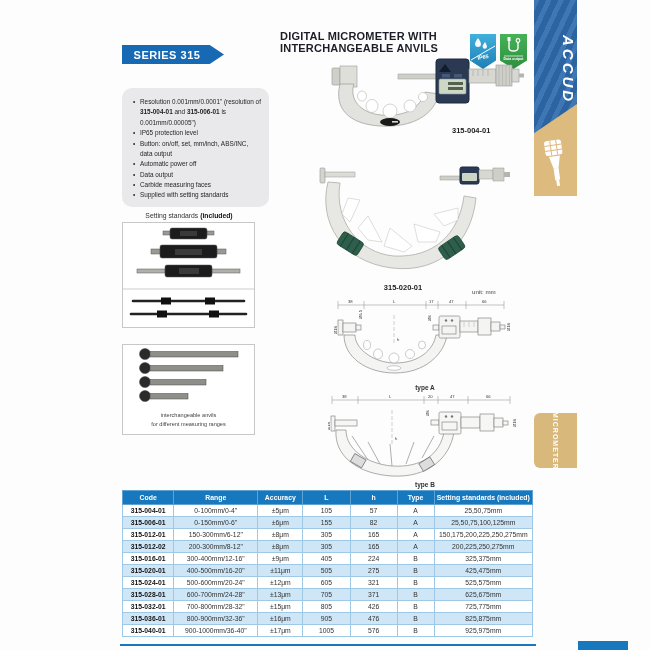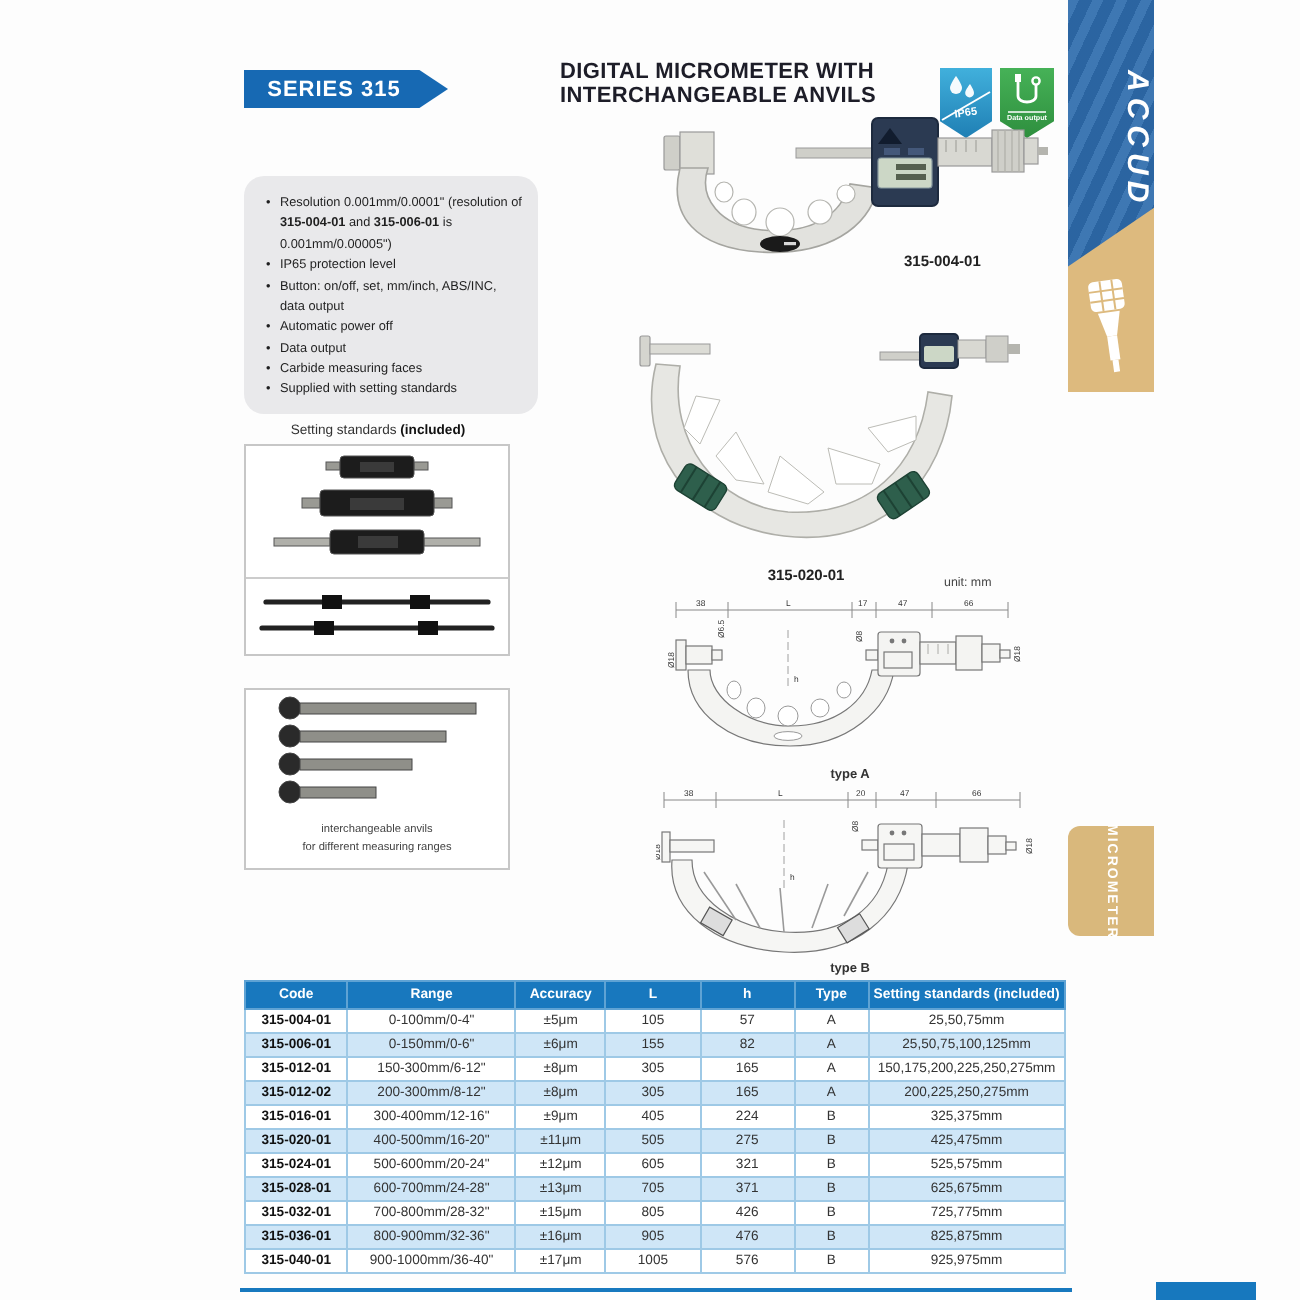--- a/index.html
+++ b/index.html
@@ -1,21 +1,21 @@
 <!DOCTYPE html>
 <html><head>
 <meta charset="utf-8">
 <style>
   html,body{margin:0;padding:0;background:#ffffff;}
   *{box-sizing:border-box;}
   .page{position:relative;width:650px;height:650px;background:#fdfdfd;overflow:hidden;
         font-family:"Liberation Sans",sans-serif;color:#222;}
 
   
-  .series-badge{position:absolute;left:122px;top:35px;width:102px;height:19px;
+  .series-badge{position:absolute;left:122px;top:45px;width:102px;height:19px;
     background:#1769b3;color:#fff;font-weight:bold;font-size:11px;letter-spacing:.5px;
     display:flex;align-items:center;justify-content:center;padding-right:12px;
     clip-path:polygon(0 0,86% 0,100% 50%,86% 100%,0 100%);}
   .page-title{position:absolute;left:240px;top:31px;font-weight:bold;font-size:11px;
     line-height:11.5px;color:#1d1d28;letter-spacing:.2px;margin-left:40px;}
 
   
   .shield{position:absolute;width:26px;height:35px;color:#fff;
     clip-path:polygon(0 0,100% 0,100% 76%,50% 100%,0 76%);}
   .shield-ip65{left:470px;top:34px;background:linear-gradient(180deg,#41b0dc,#1f7fb4);}

